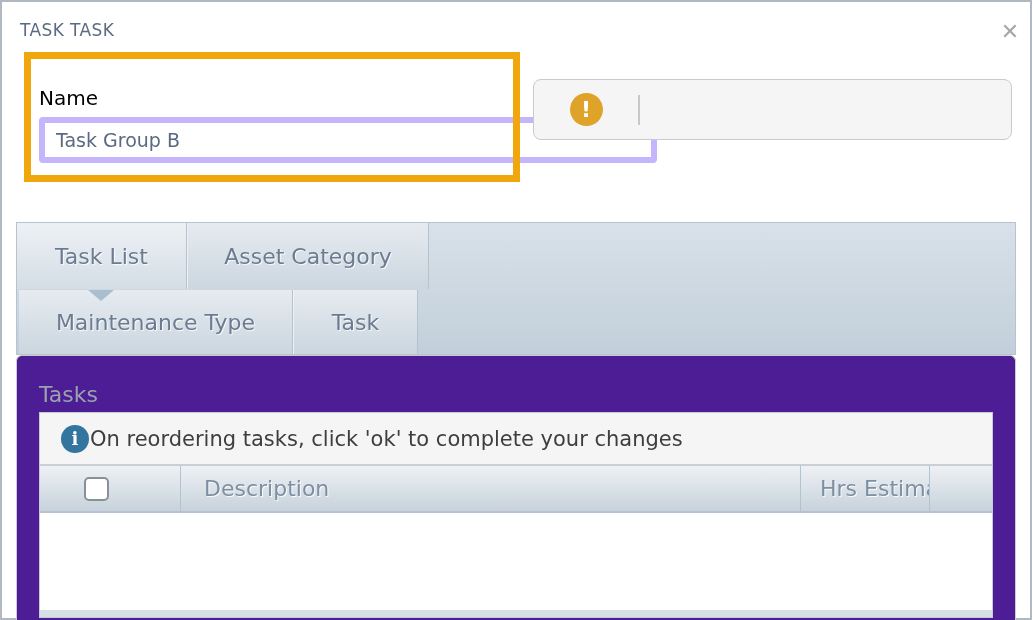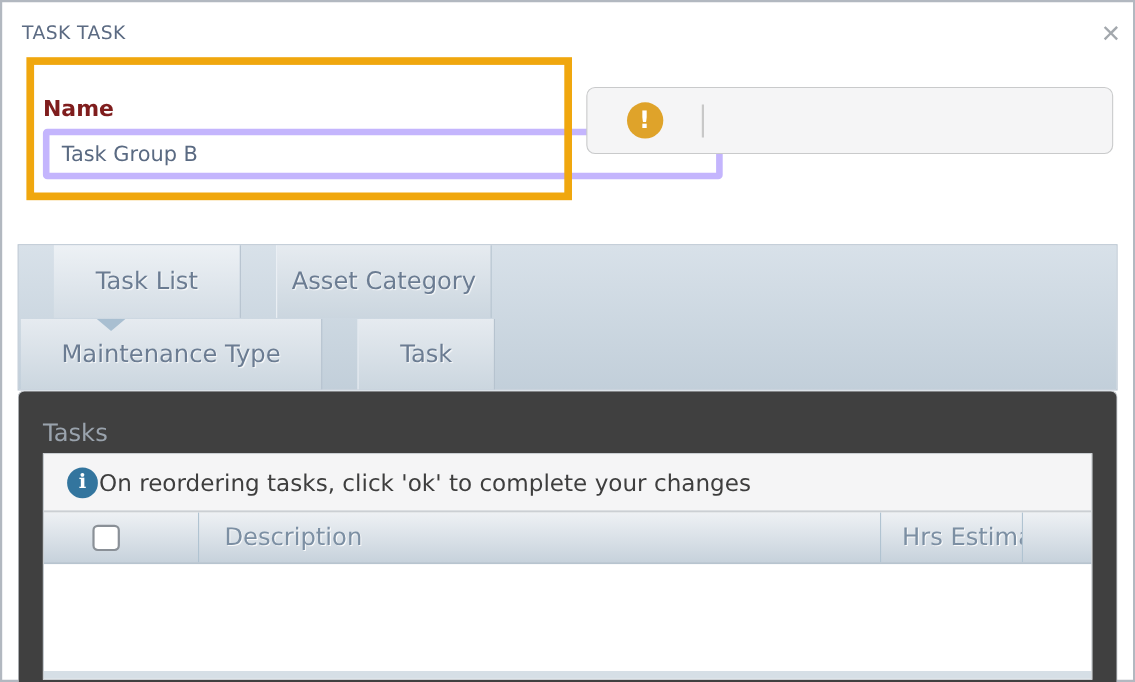--- a/index.html
+++ b/index.html
@@ -12,21 +12,21 @@
   }
 
   
   .dlg-title{position:absolute;left:20px;top:20px;font-size:17px;color:#5c6b83;letter-spacing:.4px;}
   .close-btn{
     position:absolute;left:996px;top:18px;width:28px;height:28px;
     color:#a3a8ad;font-size:22px;line-height:28px;text-align:center;cursor:pointer;
   }
 
   
-  .name-label{position:absolute;left:39px;top:86px;font-size:20px;color:#7f1d1d;z-index:1;font-weight:bold;}
+  .name-label{position:absolute;left:39px;top:86px;font-size:20px;color:#000000;z-index:1;}
   .name-input{
     position:absolute;left:39px;top:117px;width:618px;height:46px;z-index:1;
     border:6px solid #c4b5fd;border-radius:4px;background:#fff;
     font-family:inherit;font-size:19px;color:#5a6a82;padding:0 11px;outline:none;
   }
 
   
   .highlight-box{
     position:absolute;left:24px;top:52px;width:496px;height:130px;
     border:7px solid #f0a70e;z-index:5;pointer-events:none;background:transparent;
@@ -53,34 +53,33 @@
     border:1px solid #b7c4d0;
   }
   .tabrow{display:flex;height:66px;}
   .tabrow.row2{margin-top:1px;height:64px;}
   .tab{
     height:100%;display:flex;align-items:center;justify-content:center;
     background:linear-gradient(#e6ebf0,#cbd6df);
     border-right:1px solid #b6c3cf;border-left:1px solid #edf1f5;
     color:#6b7c92;font-size:22px;cursor:pointer;
     text-shadow:1px 1px 1px rgba(255,255,255,.85);
-    margin-left:32px;
   }
   .tab:first-child{border-left:none;}
   .tab.active{background:linear-gradient(#edf1f5,#d4dde5);}
   .active-arrow{
     position:absolute;left:71px;top:67px;width:0;height:0;
     border-left:13px solid transparent;border-right:13px solid transparent;
     border-top:11px solid #a9bfd1;
   }
 
   
   .content-panel{
     position:absolute;left:16px;top:355px;width:1000px;height:265px;
-    background:#404040;border:1px solid #c9cdd2;border-bottom:none;
+    background:#4c1d95;border:1px solid #c9cdd2;border-bottom:none;
     border-radius:6px 6px 0 0;
   }
   .tasks-label{position:absolute;left:22px;top:26px;font-size:22px;color:#9aa3ad;}
 
   .tasks-grid{
     position:absolute;left:22px;top:56px;width:954px;height:206px;
     border:1px solid #c6cbd0;background:#fff;display:flex;flex-direction:column;
   }
   .info-banner{
     height:53px;background:#f5f5f6;border-bottom:2px solid #cbcfd3;
@@ -128,21 +127,21 @@
   <div class="unsaved-badge">
     <div class="badge-icon-wrap">
       <div class="warning-circle">!</div>
     </div>
     <div class="badge-divider"></div>
   </div>
 
   <div class="tabbar">
     <div class="tabrow row1">
       <div class="tab active" style="width:170px">Task List</div>
-      <div class="tab" style="width:196px">Asset Category</div>
+      <div class="tab" style="width:242px">Asset Category</div>
     </div>
     <div class="tabrow row2">
       <div class="tab" style="width:274px;margin-left:2px">Maintenance Type</div>
       <div class="tab" style="width:125px">Task</div>
     </div>
     <div class="active-arrow"></div>
   </div>
 
   <div class="content-panel">
     <div class="tasks-label">Tasks</div>

